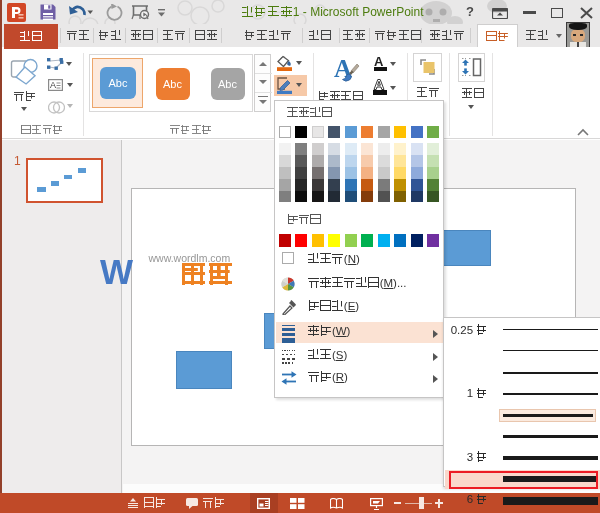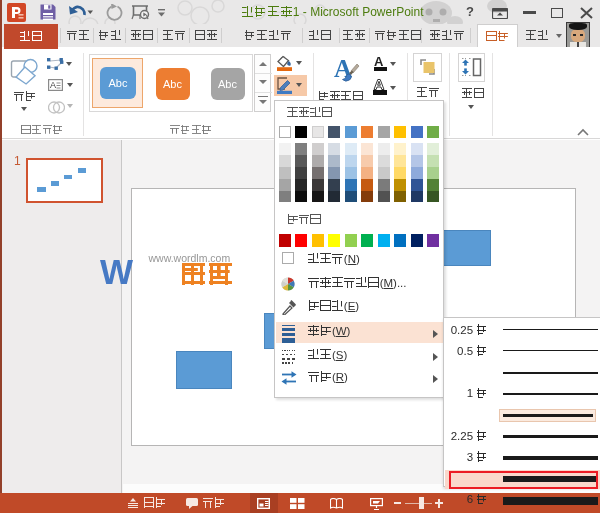--- a/index.html
+++ b/index.html
@@ -464,28 +464,22 @@
     <div class="mtext"><i class="cg gc"></i><i class="cg gd"></i>(<u>R</u>)</div>
     <div class="marrow"></div>
   </div>
 </div>
 <div class="abs" id="submenu">
   <div class="abs" style="left:1px;top:152px;width:156px;height:19px;background:#fad8cb"></div>
   <div class="abs" style="left:55px;top:91px;width:97px;height:13px;background:#faeadf;border:1px solid #e9c6ae"></div>
   <div class="srow" style="top:2.5px">
       <span class="slab">0.25 <i class="cg gd"></i></span>
     </div>
-  <div class="srow" style="top:23.7px">
-      <span class="slab">0.5 <i class="cg gd"></i></span>
-    </div>
   <div class="srow" style="top:66.1px">
       <span class="slab">1 <i class="cg gd"></i></span>
-    </div>
-  <div class="srow" style="top:108.5px">
-      <span class="slab">2.25 <i class="cg gd"></i></span>
     </div>
   <div class="srow" style="top:129.7px">
       <span class="slab">3 <i class="cg gd"></i></span>
     </div>
   <div class="srow" style="top:172.1px">
       <span class="slab">6 <i class="cg gd"></i></span>
     </div>
   <b class="sline" style="top:11px;height:1px"></b>
   <b class="sline" style="top:32px;height:1px"></b>
   <b class="sline" style="top:54px;height:1.5px"></b>

